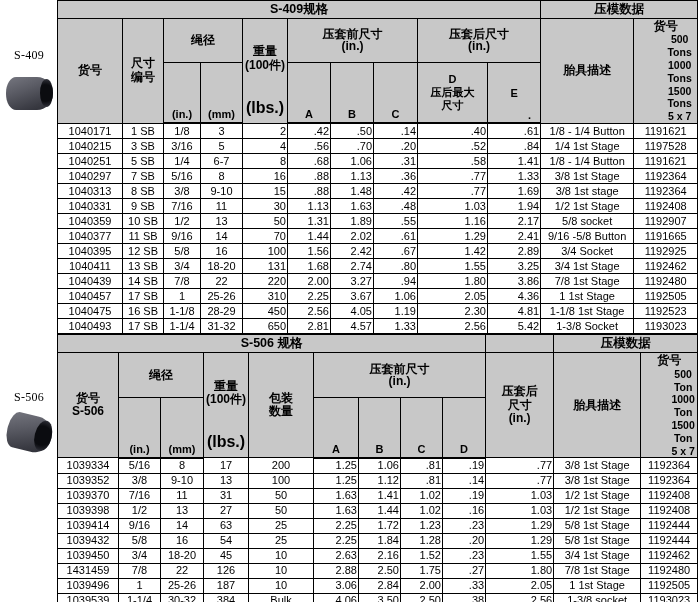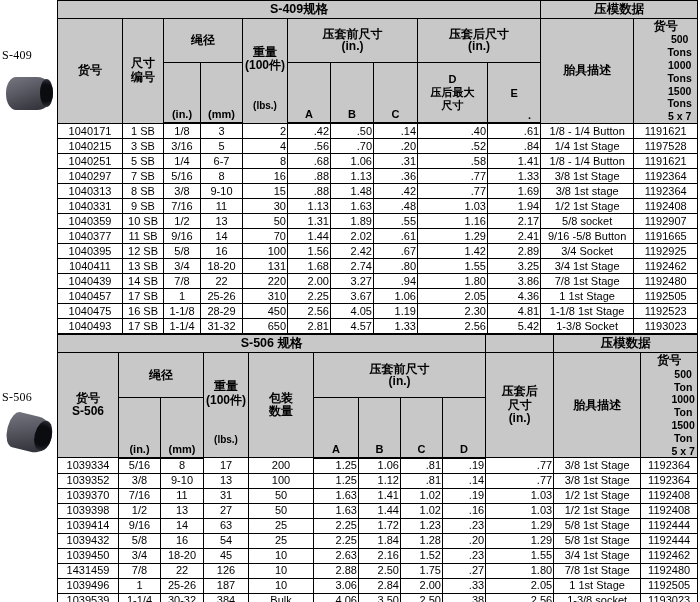--- a/index.html
+++ b/index.html
@@ -1,20 +1,20 @@
 <!DOCTYPE html>
 <html><head>
 <meta charset="utf-8">
 <style>
   html,body{margin:0;padding:0;background:#fff;}
   body{width:700px;height:602px;overflow:hidden;font-family:"Liberation Sans",sans-serif;color:#000;position:relative;}
   .page{position:relative;width:700px;height:602px;}
 
   
-  .fig{position:absolute;width:54px;}
+  .fig{position:absolute;width:54px;text-align:center;}
   .fig1{left:2px;top:48px;}
   .fig2{left:2px;top:390px;}
   .fig-label{font-family:"Liberation Serif",serif;font-size:12px;letter-spacing:.3px;}
   .sleeve{position:relative;margin:14px auto 0 auto;width:47px;height:33px;
     border-radius:10px 16px 16px 10px / 16px;
     background:linear-gradient(160deg,#73747d 4%,#5a5b64 38%,#3a3b43 78%,#2b2c33 100%);}
   .sleeve::after{content:"";position:absolute;right:0;top:2px;width:13px;height:28px;border-radius:50%;
     background:radial-gradient(circle at 42% 50%, #0b0c10 52%, #23242b 76%, #4e4f58 100%);}
   .fig2 .sleeve{width:45px;height:36px;transform:rotate(14deg);margin-top:10px;
     border-radius:9px 17px 17px 9px / 17px;}
@@ -32,21 +32,21 @@
   .t1 tr.h2 th{height:50px;font-size:11px;vertical-align:middle;}
   .t2 tr.h1 th{height:27px;font-size:12px;vertical-align:middle;}
   .t2 tr.h2 th{height:34px;font-size:11px;vertical-align:middle;}
   tr.h2 th{border-bottom:2px solid #000;}
   th.bot{vertical-align:bottom !important;padding-bottom:2px !important;}
   .ml{white-space:pre-line;line-height:1.16;}
   th.grp{line-height:1.05;}
   th.wcell{vertical-align:top;}
   .wwrap{display:flex;flex-direction:column;height:100%;}
   .wtop{flex:1;display:flex;align-items:center;justify-content:center;font-size:12px;}
-  .wbot{font-size:10px;padding-bottom:12px;}
+  .wbot{font-size:16px;padding-bottom:6px;}
   th.ecell{position:relative;}
   .edot{position:absolute;right:9px;bottom:1px;font-size:11px;}
   th.pn{vertical-align:middle;}
   .pnt{font-size:12px;line-height:1.2;}
   .pnl{font-size:10.5px;line-height:1.22;padding-left:28px;}
 
   table.spec td{font-size:11px;height:14px;line-height:13px;background:#fff;padding:0 1px;}
   td.tc{text-align:center;}
   td.r4{text-align:right;padding-right:4px;}
   td.r5{text-align:right;padding-right:5px;}

